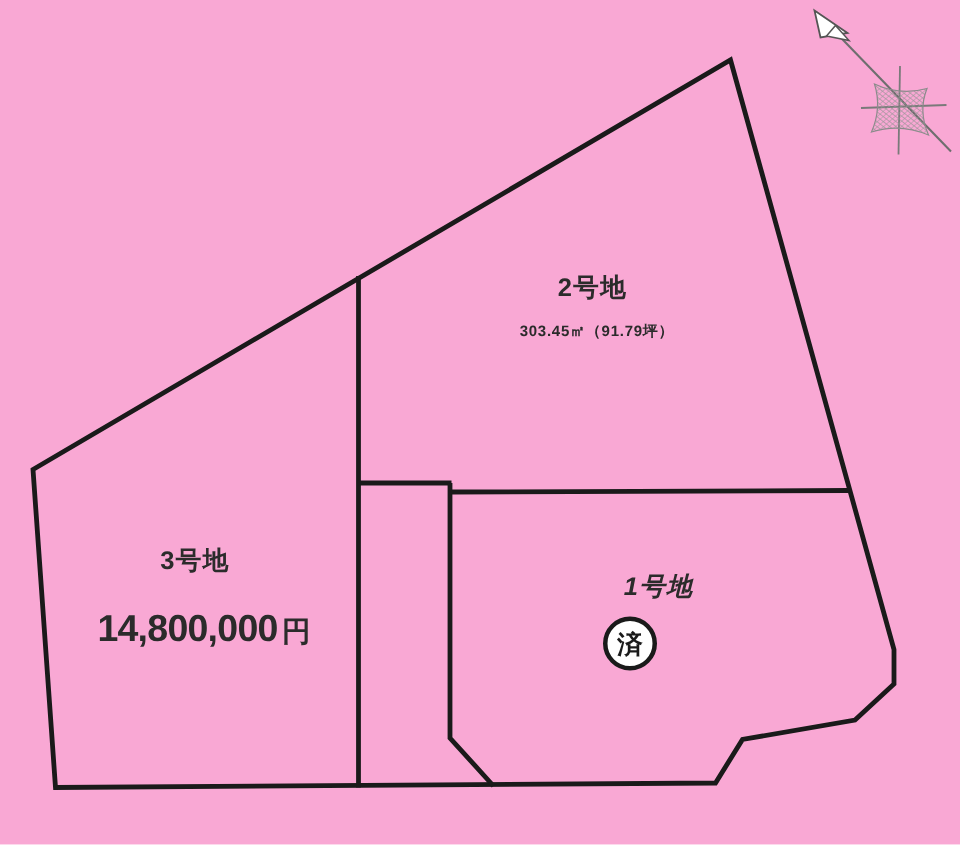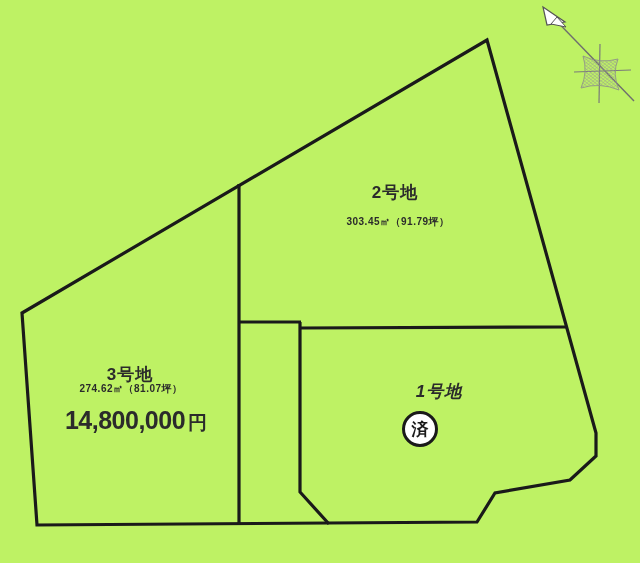--- a/index.html
+++ b/index.html
@@ -1,19 +1,19 @@
 <!DOCTYPE html>
 <html><head>
 <meta charset="utf-8">
 <style>
   html,body{margin:0;padding:0;background:#fff;}
   #stage{
     position:relative;
     width:640px;height:563px;
-    background:#bef264;
+    background:#f9a8d4;
     font-family:"Liberation Sans","DejaVu Sans",sans-serif;
     overflow:hidden;
   }
   #plan-svg{position:absolute;left:0;top:0;}
   .label{
     position:absolute;
     transform:translate(-50%,-50%);
     white-space:nowrap;
     font-weight:bold;
     color:#2b2b2b;
@@ -72,21 +72,20 @@
       <path d="M583,56 Q600,64 618,59 Q612,74 619,90 Q600,82 581,88 Q588,72 583,56 Z" fill="url(#hatchB)" stroke="none"></path>
       <path d="M543,7 L565,22 L547,25 Z" fill="#ffffff" stroke="#555555" stroke-width="1.2" stroke-linejoin="miter"></path>
       <path d="M557,17 L566,27 L551,24 Z" fill="#ffffff" stroke="#555555" stroke-width="1"></path>
     </g>
   </svg>
 
   <div class="label plot-name" style="left:395px;top:192px;">2号地</div>
   <div class="label plot-area" style="left:398px;top:222px;">303.45㎡（91.79坪）</div>
 
   <div class="label plot-name" style="left:130px;top:362px;margin-top:12px;">3号地</div>
-  <div class="label plot-area" style="left:131px;top:389px;">274.62㎡（81.07坪）</div>
   <div class="label plot-price" style="left:136px;top:420px;">
     <span>14,800,000</span><span class="yen">円</span>
   </div>
 
   <div class="label plot-name" style="left:439px;top:391px;font-style:italic;">1号地</div>
   <div class="sold-badge" style="left:420px;top:429px;">
     <span>済</span>
   </div>
 
 </div>

